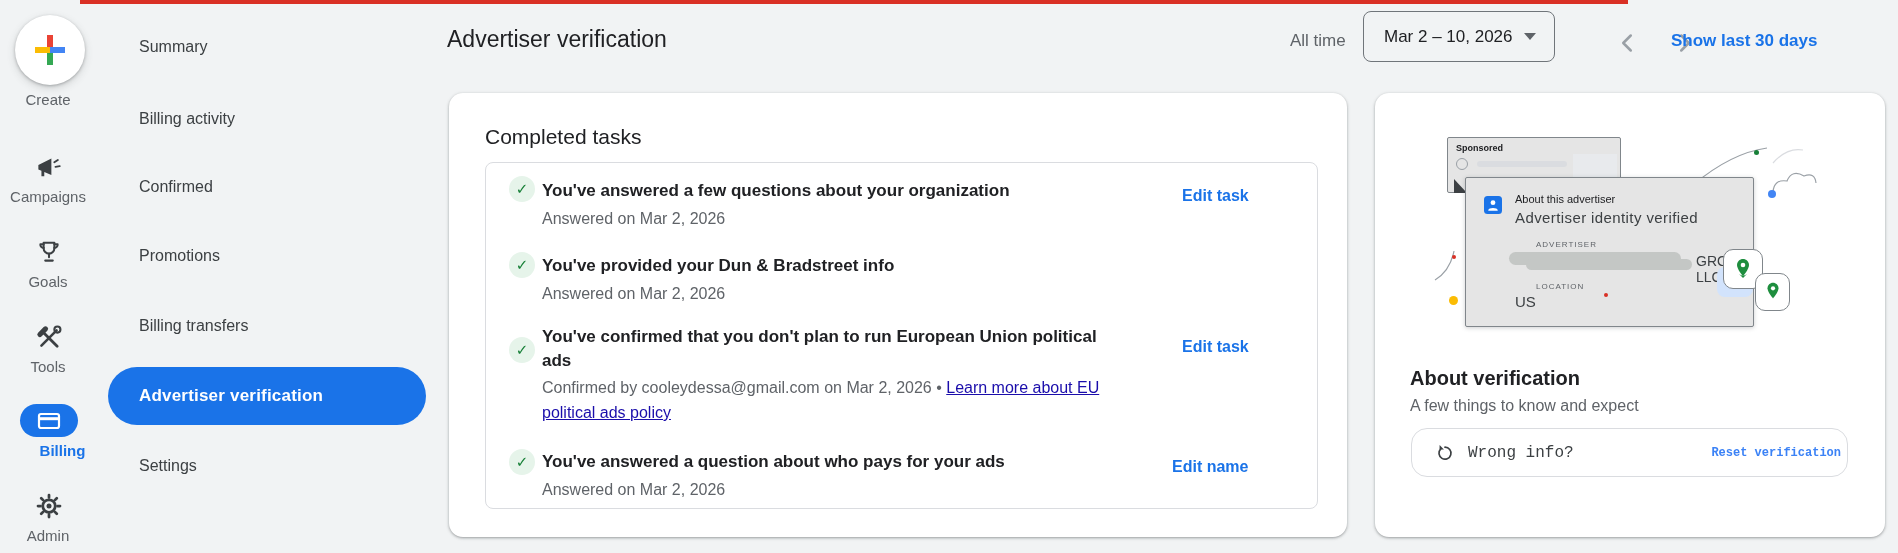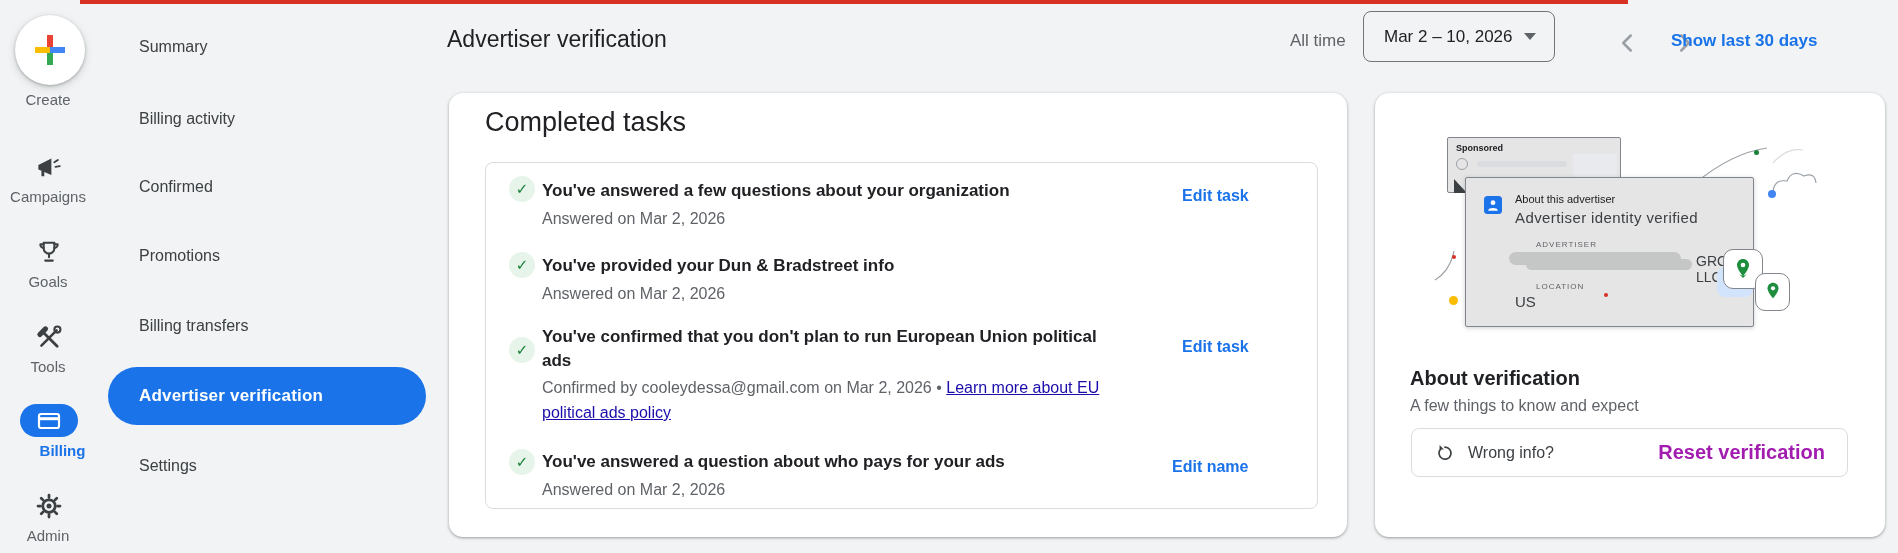--- a/index.html
+++ b/index.html
@@ -53,21 +53,21 @@
   #show-last { left:1671px; top:31px; font-size:17px; font-weight:700; color:#1a73e8; cursor:pointer; white-space:nowrap; }
 
   
   .card {
     background:#fff; border-radius:14px;
     box-shadow:0 1px 2px rgba(60,64,67,.3), 0 1px 3px 1px rgba(60,64,67,.15);
   }
   #main-card { left:449px; top:93px; width:898px; height:444px; }
   #right-card { left:1375px; top:93px; width:510px; height:444px; }
 
-  #completed-title { left:36px; top:14px; font-size:27px; color:#202124; }
+  #completed-title { left:36px; top:32px; font-size:21px; color:#202124; }
   #tasks-box { left:36px; top:69px; width:833px; height:347px; border:1px solid #dadce0; border-radius:8px; }
 
   .check-circle {
     left:23px; width:26px; height:26px; border-radius:50%;
     background:#e6f4ea; color:#188038; font-size:15px; font-weight:700;
     display:flex; align-items:center; justify-content:center;
     font-family:"DejaVu Sans",sans-serif;
   }
   .task-title { left:56px; font-size:17px; font-weight:700; color:#202124; line-height:24px; }
   .task-sub { left:56px; font-size:16px; color:#5f6368; line-height:25px; }
@@ -82,26 +82,26 @@
   .panel-tiny-caps { left:50px; font-size:8px; letter-spacing:1px; color:#5f6368;margin-left:20px; }
   .dot { border-radius:50%; }
   .badge {
     background:#fff; border:1.5px solid #80868b; border-radius:10px;
     display:flex; align-items:center; justify-content:center;
   }
   #about-heading { left:35px; top:274px; font-size:20px; font-weight:700; color:#202124; }
   #about-sub { left:35px; top:304px; font-size:16px; color:#5f6368; }
   #reset-box {
     left:36px; top:335px; width:437px; height:49px;
-    border:1px solid #dadce0; border-radius:8px;
-    display:flex; align-items:center;
+    border:1px solid #dadce0; border-radius:16px;
+    display:flex; align-items:center;font-family:Liberation Mono, monospace;
   }
   #reset-box .reset-icon { margin-left:23px; width:20px; height:20px; }
   #reset-box .wrong-text { margin-left:13px; font-size:16px; color:#3c4043; }
-  #reset-box .reset-link { margin-left:auto; margin-right:22px; font-size:20px; font-weight:700; color:#a21caf; cursor:pointer; }
+  #reset-box .reset-link { margin-left:auto; margin-right:6px; font-size:12px; font-weight:700; color:#3b82f6; cursor:pointer; }
   #learn-more { left:35px; top:404px; font-size:16px; }
 </style>
 </head>
 <body>
 
 <div class="abs" id="progress-bar"></div>
 
 <div class="abs" id="create-circle">
   <svg width="36" height="36" viewBox="0 0 36 36">
     <rect x="15" y="3" width="6" height="15" fill="#ea4335"></rect>

